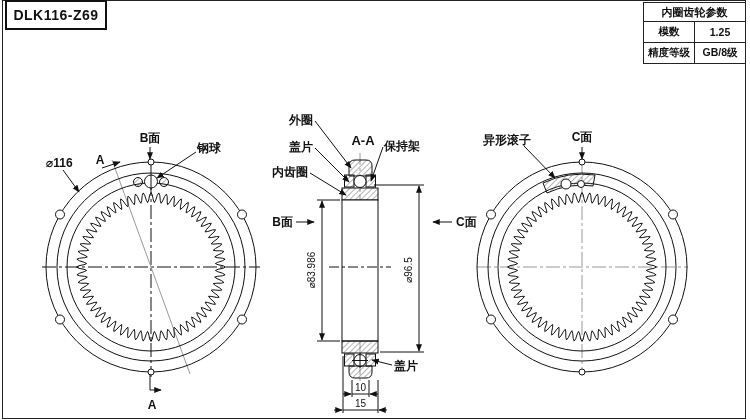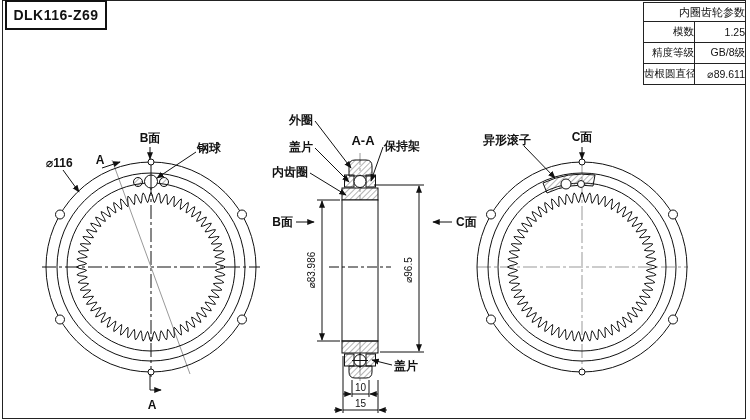--- a/index.html
+++ b/index.html
@@ -4,22 +4,22 @@
 <style>
   html,body{margin:0;padding:0;background:#e8e8e8;}
   .page{position:relative;width:750px;height:420px;background:#ffffff;overflow:hidden;
         font-family:"Liberation Sans","DejaVu Sans",sans-serif;color:#111;}
   .frame{position:absolute;left:2px;top:0;width:742px;height:417px;border:1px solid #222;}
   .title-box{position:absolute;left:5px;top:0;width:98px;height:26px;border:2px solid #111;
              display:flex;align-items:center;justify-content:center;
              font-weight:bold;font-size:14px;letter-spacing:0.5px;background:#fff;}
   table.params{position:absolute;left:643px;top:2px;width:103px;border-collapse:collapse;
                background:#fff;table-layout:fixed;}
-  table.params td{border:1px solid #222;text-align:right;vertical-align:middle;
-                  font-size:10.5px;font-weight:normal;padding:0;height:20px;overflow:hidden;white-space:nowrap;}
+  table.params td{border:1px solid #222;text-align:center;vertical-align:middle;
+                  font-size:10.5px;font-weight:bold;padding:0;height:20px;overflow:hidden;white-space:nowrap;}
   td.c1{width:59px;margin-top:46px;} td.c2{width:44px;}
   svg{position:absolute;left:0;top:0;}
   svg text{font-family:"Liberation Sans","DejaVu Sans",sans-serif;fill:#111;}
   .lbl{font-size:12px;font-weight:bold;}
   .dim{font-size:10px;}
   .sec{font-size:13px;font-weight:bold;}
   .thin{stroke:#111;stroke-width:1;fill:none;}
   .grayline{stroke:#999;stroke-width:1;fill:none;}
 </style>
 </head>
@@ -178,19 +178,15 @@
         <td colspan="2" style="height:18px;font-size:11px;">内圈齿轮参数</td>
       </tr>
       <tr>
         <td class="c1">模数</td>
         <td class="c2">1.25</td>
       </tr>
       <tr>
         <td class="c1">精度等级</td>
         <td class="c2">GB/8级</td>
       </tr>
-      <tr>
-        <td class="c1">齿根圆直径</td>
-        <td class="c2">⌀89.611</td>
-      </tr>
     </tbody>
   </table>
 </div>
 
 </body></html>

